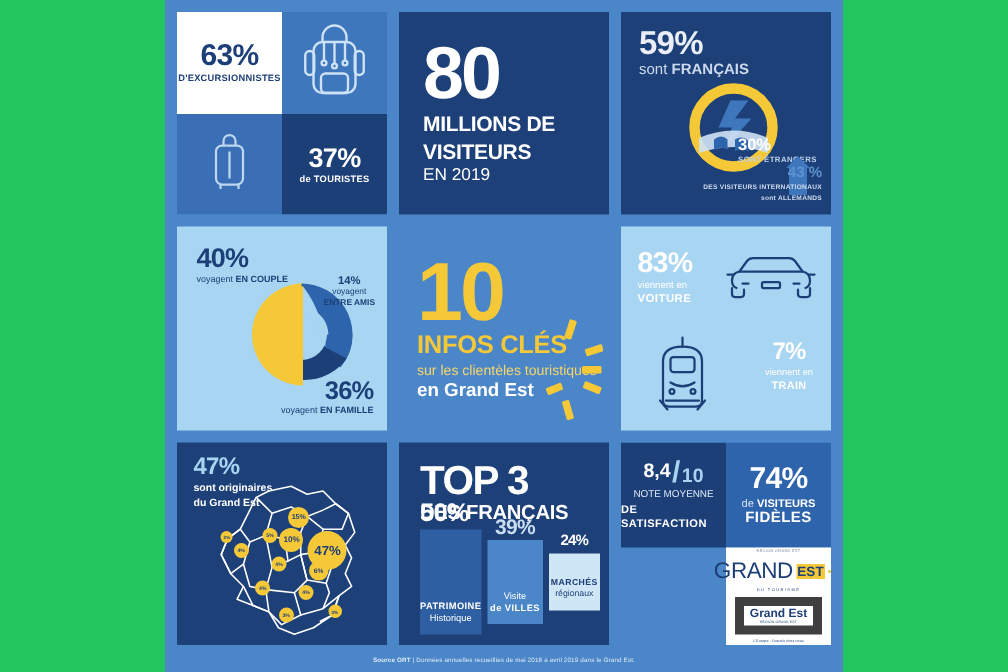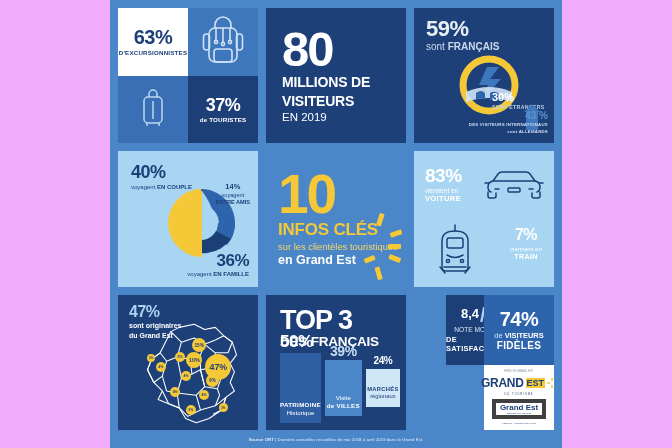--- a/index.html
+++ b/index.html
@@ -5,21 +5,21 @@
   * { box-sizing: border-box; margin: 0; padding: 0; }
   html, body {
     width: 672px; height: 448px;
     background: #ffffff;
     font-family: "Liberation Sans", sans-serif;
     overflow: hidden;
   }
   #root {
     position: relative;
     width: 672px; height: 448px;
-    background: #f0abfc;
+    background: #22c55e;
   }
 
   
   #infographic {
     position: absolute;
     left: 110px; top: 0px;
     width: 452px; height: 448px;
     background: #4a86c8;
     padding: 8px 8px 0 8px;
   }
@@ -130,21 +130,21 @@
   .bar2 .n { color:#c8dcf2; font-size:14px; position:absolute; top:-16px; letter-spacing:-0.5px;}
   .bar2 .lab { color:#ffffff; font-size:6.2px;}
   .bar2 .lab b{font-weight:bold; letter-spacing:0.3px;}
   .bar3 { width:54px; height:38px; background:#cfe6f7;}
   .bar3 .n { color:#ffffff; font-size:10px; position:absolute; top:-13px; letter-spacing:-0.5px;}
   .bar3 .lab { color:#1d3f78; font-size:5.8px;}
   .bar3 .lab b{font-weight:bold; letter-spacing:0.3px;}
 
   
   .p-sat { }
-  .sq { position:absolute; display:flex; flex-direction:column; align-items:center; justify-content:center;margin-left:32px;}
+  .sq { position:absolute; display:flex; flex-direction:column; align-items:center; justify-content:center;}
   .sq-84 { left:0; top:0; width:50%; height:52%; background:#1d3f78;}
   .sq-74 { right:0; top:0; width:50%; height:52%; background:#2e64ab;}
   .sq-26 { left:0; bottom:0; width:50%; height:48%; background:#3a6fb5;}
   .sq-logo{ right:0; bottom:0; width:50%; height:48%; background:#ffffff;}
   .s84-row { display:flex; align-items:flex-start; }
   .s84-a { color:#ffffff; font-weight:bold; font-size:13px; line-height:1;}
   .s84-slash { color:#a8d5f2; font-weight:bold; font-size:20px; line-height:0.8; margin:0 1px;}
   .s84-b { color:#a8d5f2; font-weight:bold; font-size:13px; line-height:1; align-self:flex-end;}
   .s84-l1 { color:#dce7f5; font-size:6.6px; margin-top:3px;}
   .s84-l2 { color:#ffffff; font-weight:bold; font-size:7.4px; letter-spacing:0.3px; margin-top:2px;}
@@ -153,24 +153,24 @@
   .s74-l1 b { font-weight:bold; color:#ffffff;}
   .s74-l2 { color:#ffffff; font-weight:bold; font-size:10px; letter-spacing:0.3px;}
   .s26-n { color:#ffffff; font-weight:bold; font-size:13px; line-height:1;}
   .s26-n span { font-weight:normal; font-size:8px;}
   .s26-l { color:#ffffff; font-weight:bold; font-size:7px; letter-spacing:0.3px; margin-top:3px;}
 
   
   .logo-wrap { display:flex; flex-direction:column; align-items:center; gap:3px;}
   .logo-top { display:flex; align-items:center; gap:2px;}
   .logo-kicker{ color:#7a8aa0; font-size:2.6px; letter-spacing:0.2px;}
-  .logo-ge { color:#1d3f78; font-weight:bold; font-size:12px; letter-spacing:-0.3px;}
+  .logo-ge { color:#1d3f78; font-weight:normal; font-size:15px; letter-spacing:-0.3px;}
   .logo-est { background:#f5c838; color:#1d3f78; font-weight:bold; font-size:9px; padding:0 1px;}
   .logo-tour { color:#1d3f78; font-size:2.6px; letter-spacing:1px; text-align:center;}
-  .logo-box { border:4px solid #404040; padding:1px 4px; text-align:center; }
+  .logo-box { border:6px solid #404040; padding:1px 4px; text-align:center; }
   .logo-box .ge2 { color:#1d3f78; font-weight:bold; font-size:8px; line-height:1.05;}
   .logo-box .sm { color:#1d3f78; font-size:2.3px; letter-spacing:0.1px;}
   .logo-sub { color:#1d3f78; font-size:2.4px; letter-spacing:0.1px;}
 
   
   #footer {
     position:absolute; left:110px; bottom:0; width:452px; height:18px;
     background:#4a86c8; display:flex; align-items:center; justify-content:center;
   }
   #footer .f { color:#e3edf9; font-size:4.2px; letter-spacing:0.1px;}

